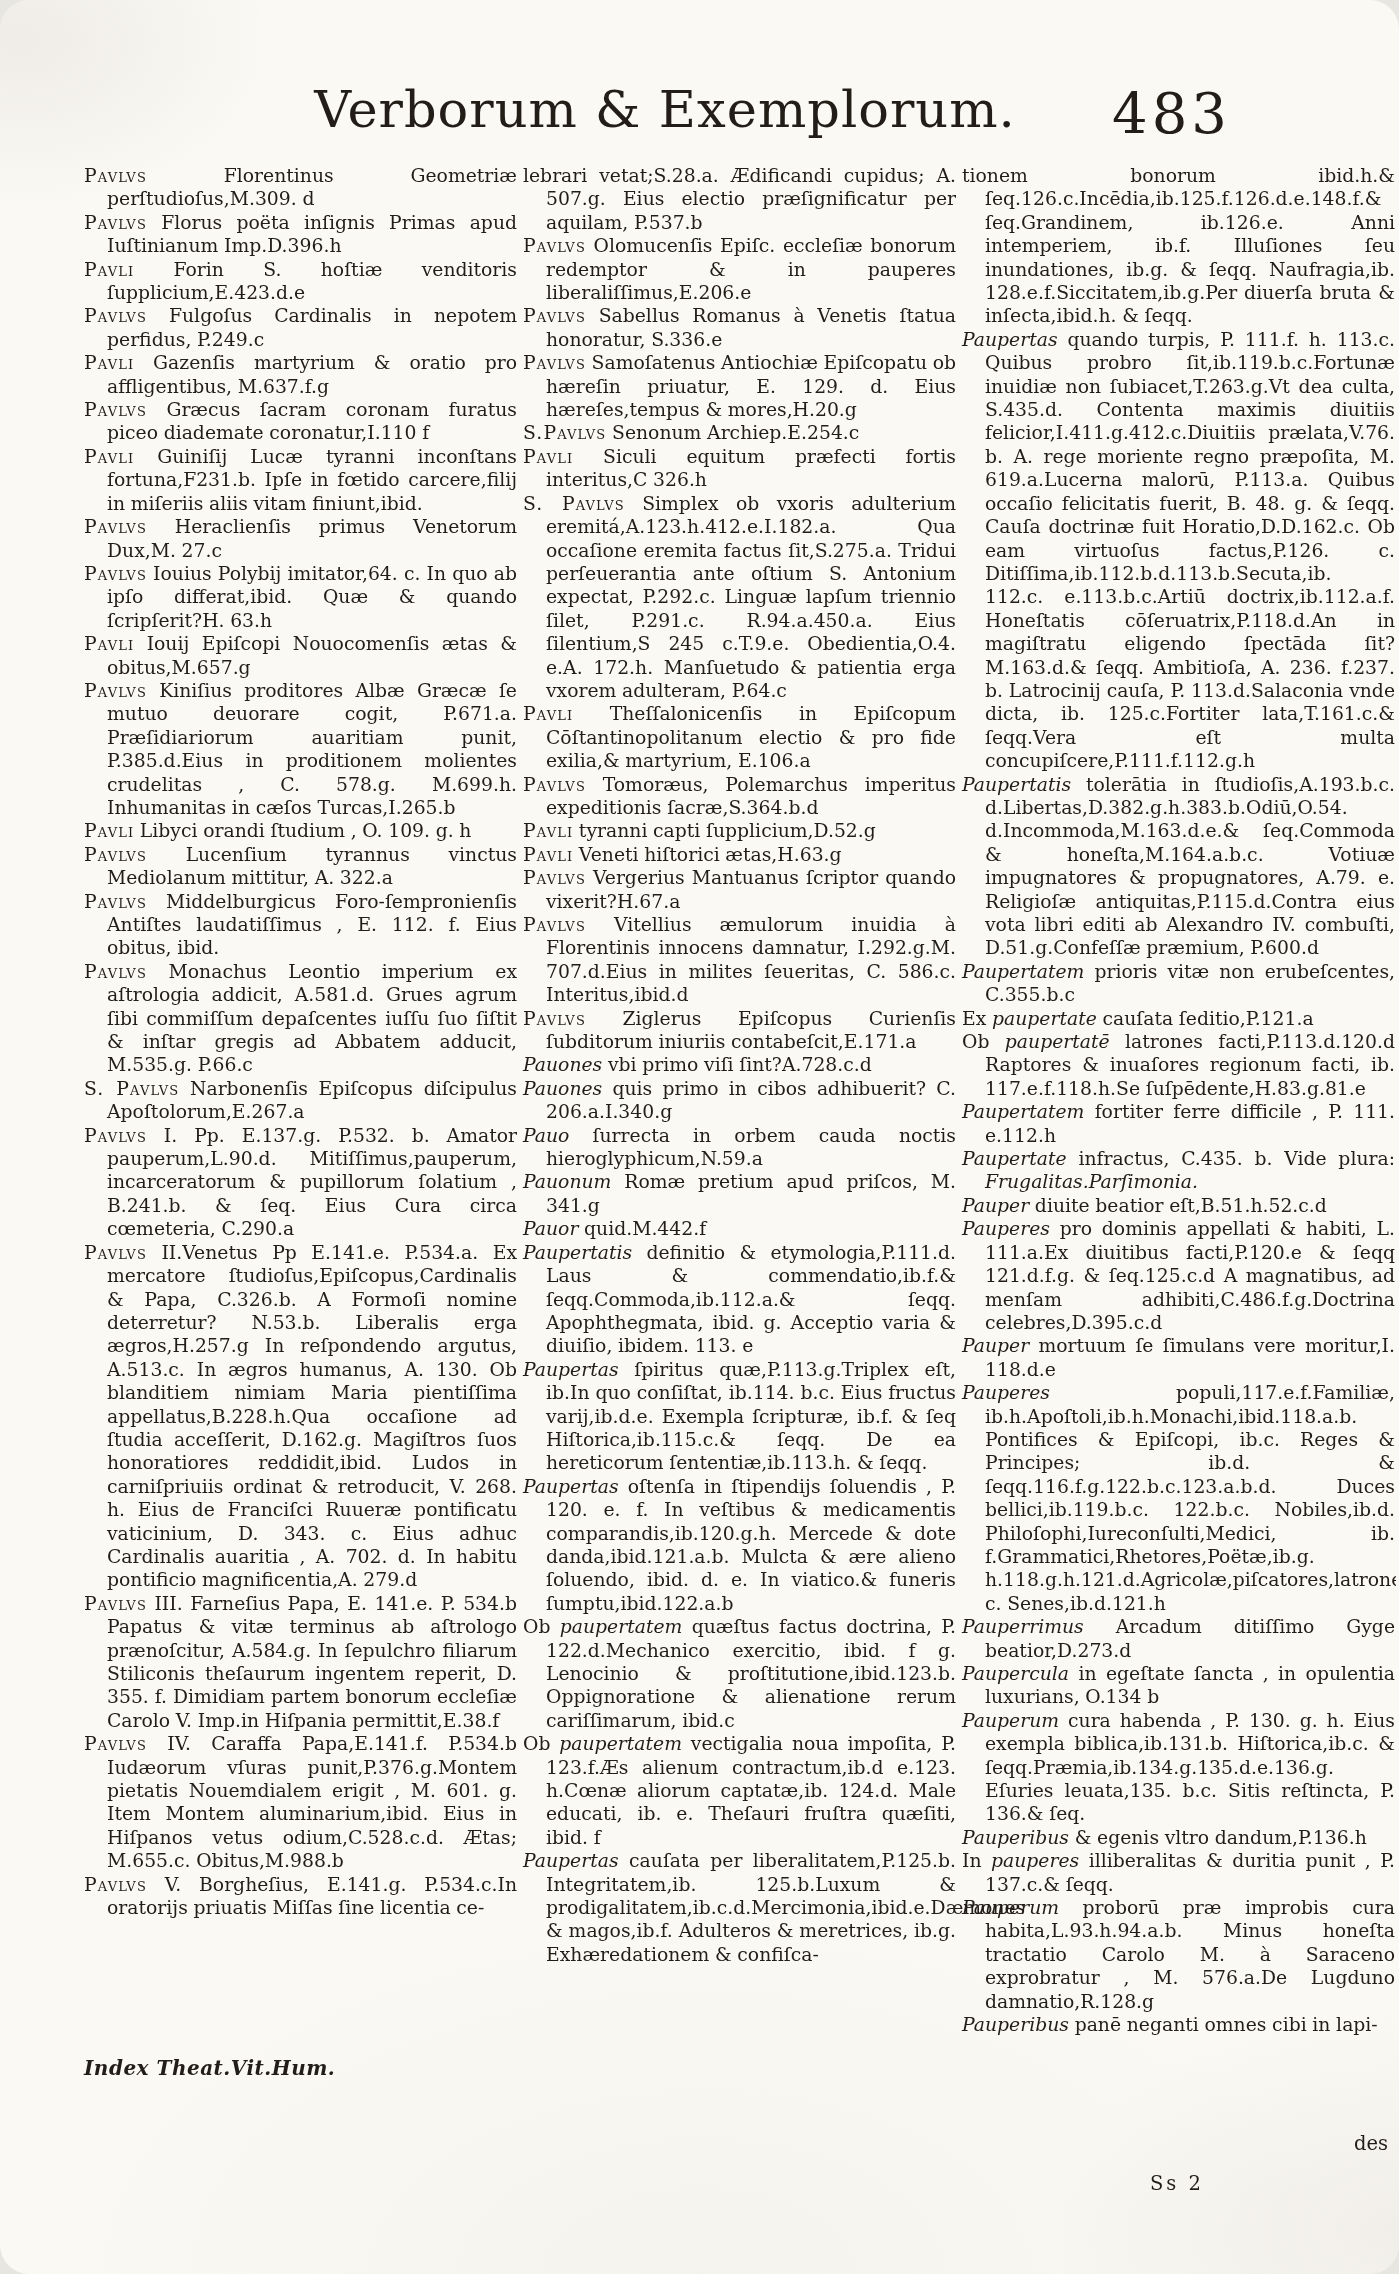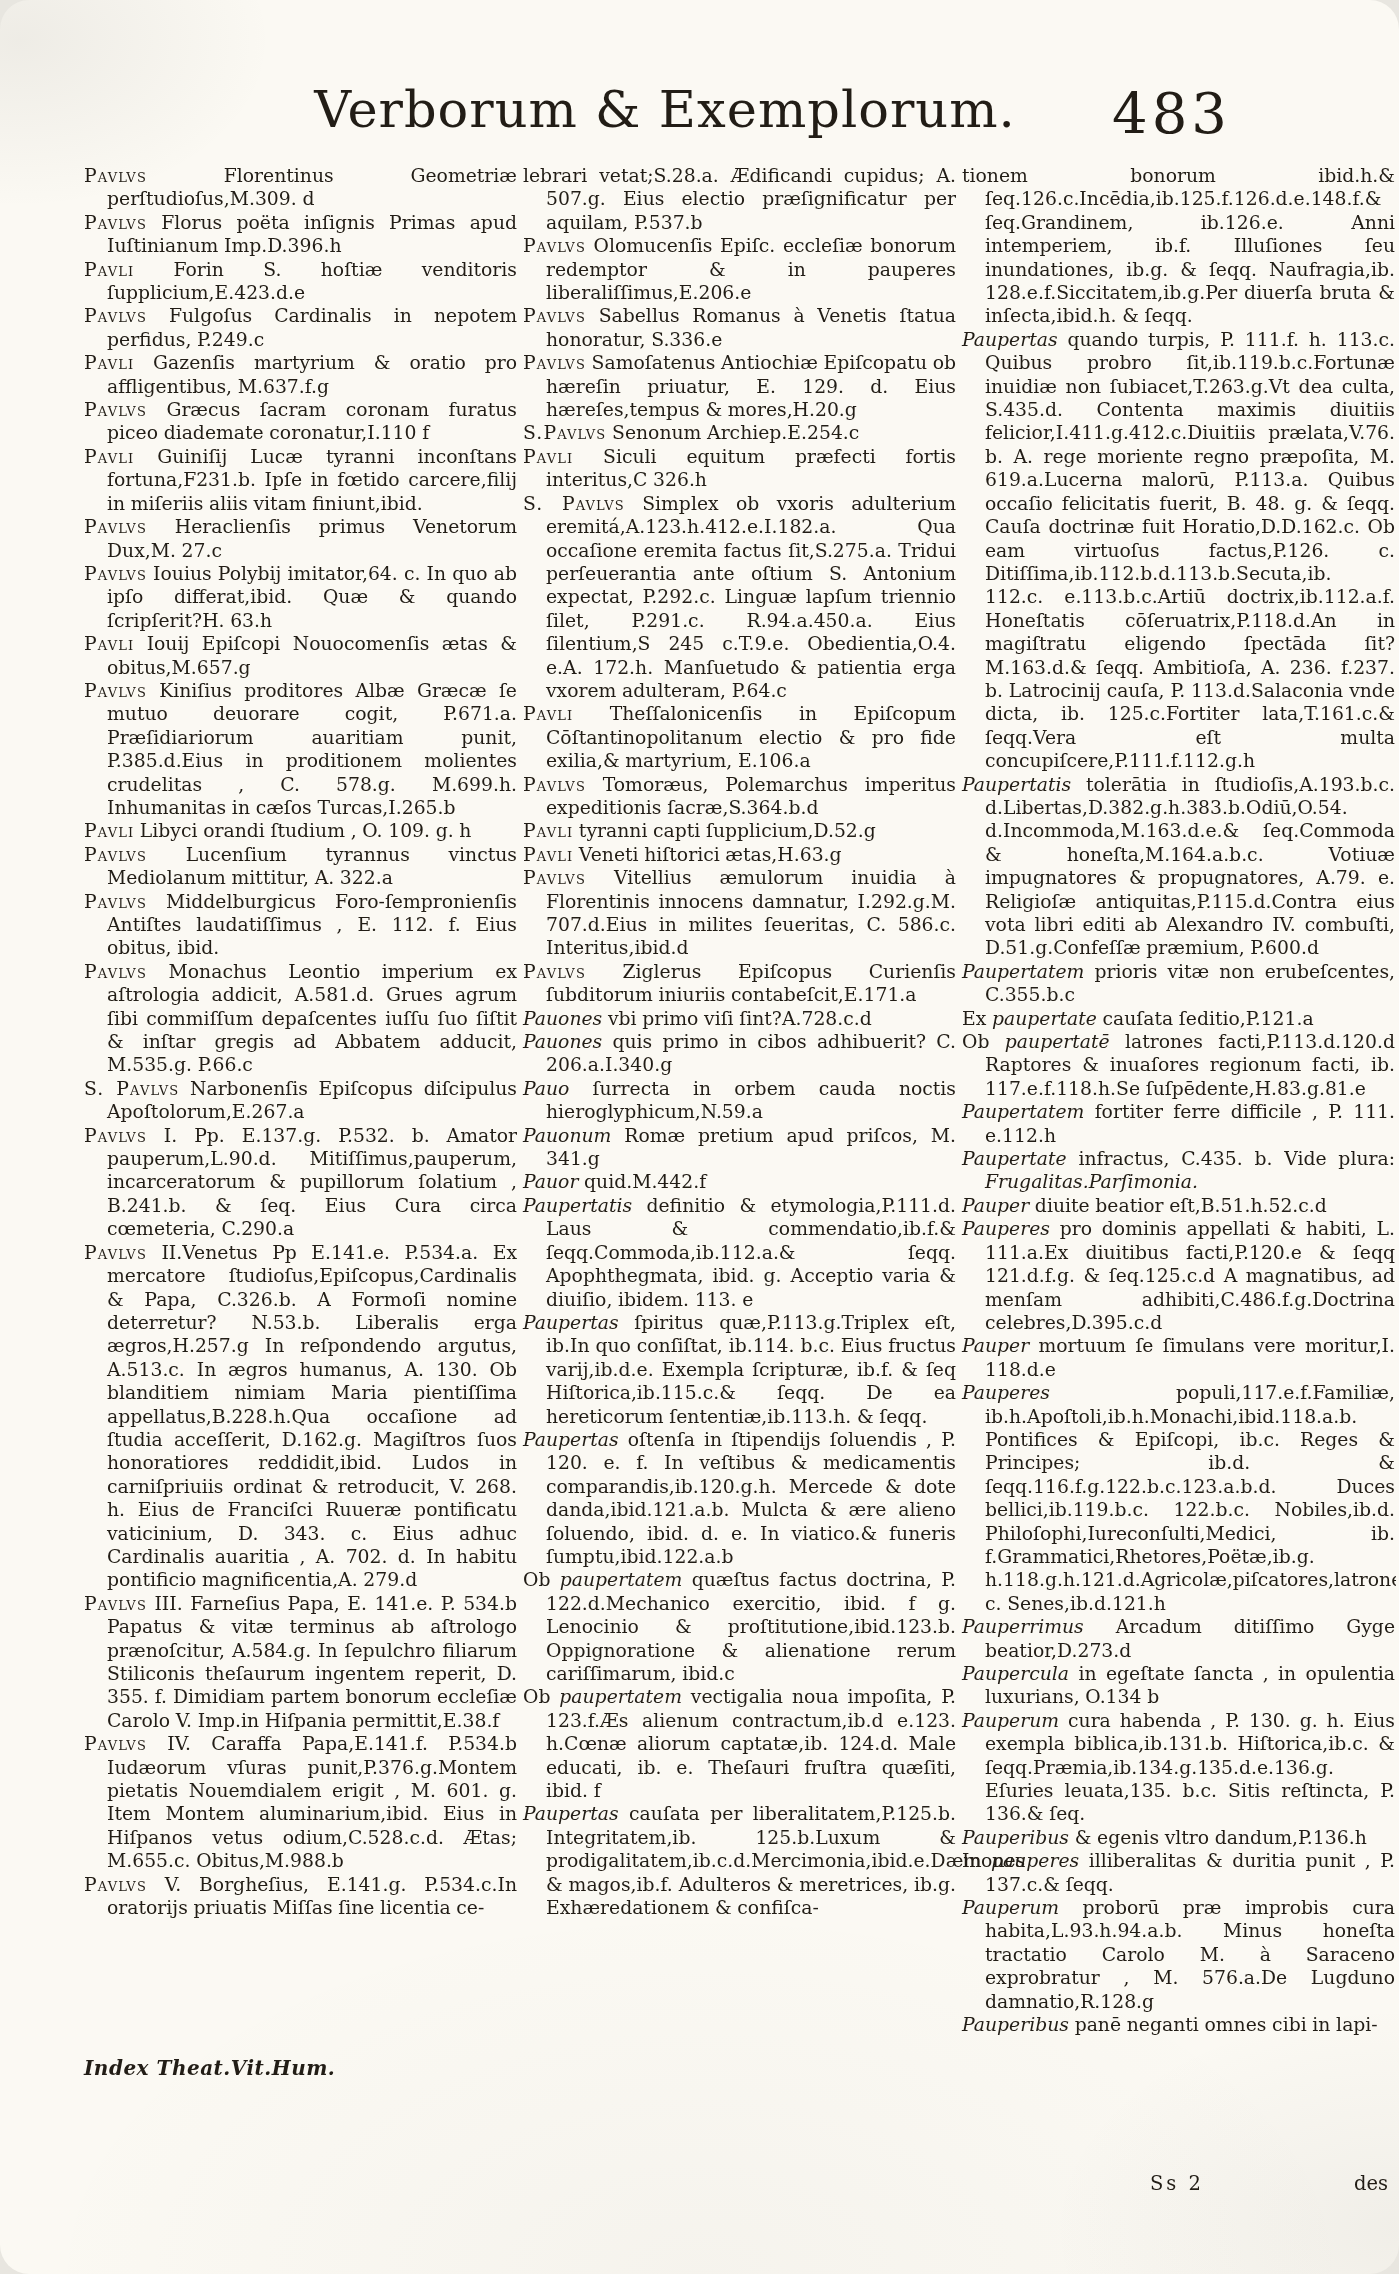--- a/index.html
+++ b/index.html
@@ -37,21 +37,21 @@
   }
   .entry { margin:0; padding-left:23px; text-indent:-23px; }
   .sc { font-variant:small-caps; letter-spacing:.06em; }
   .it { font-style:italic; }
   .footer-index {
     position:absolute; top:2056px; left:84px; width:440px; text-align:left;
     font-style:italic; font-weight:bold; font-size:20px; letter-spacing:.5px;
   }
   .sig-row { position:absolute; top:2132px; left:962px; width:430px; height:26px; font-size:19.5px; }
   .sig { position:absolute; left:0; width:100%; text-align:center; letter-spacing:3px;margin-top:40px; }
-  .catch { position:absolute; right:4px;margin-top:40px; }
+  .catch { position:absolute; right:4px; }
 </style>
 </head>
 <body>
 
 <div class="page">
   <div class="header-title">Verborum &amp; Exemplorum.</div>
   <div class="page-number">483</div>
 
   <div class="cols">
     <div class="col">
@@ -82,20 +82,21 @@
         <p class="entry"><span class="sc">Pavlvs</span><span class="r"> Olomucenſis Epiſc. eccleſiæ bonorum redemptor &amp; in pauperes liberaliſſimus,E.206.e</span></p>
         <p class="entry"><span class="sc">Pavlvs</span><span class="r"> Sabellus Romanus à Venetis ſtatua honoratur, S.336.e</span></p>
         <p class="entry"><span class="sc">Pavlvs</span><span class="r"> Samoſatenus Antiochiæ Epiſcopatu ob hæreſin priuatur, E. 129. d. Eius hæreſes,tempus &amp; mores,H.20.g</span></p>
         <p class="entry"><span class="sc">S.Pavlvs</span><span class="r"> Senonum Archiep.E.254.c</span></p>
         <p class="entry"><span class="sc">Pavli</span><span class="r"> Siculi equitum præfecti fortis interitus,C 326.h</span></p>
         <p class="entry"><span class="sc">S. Pavlvs</span><span class="r"> Simplex ob vxoris adulterium eremitá,A.123.h.412.e.I.182.a. Qua occaſione eremita factus ſit,S.275.a. Tridui perſeuerantia ante oſtium S. Antonium expectat, P.292.c. Linguæ lapſum triennio ſilet, P.291.c. R.94.a.450.a. Eius ſilentium,S 245 c.T.9.e. Obedientia,O.4. e.A. 172.h. Manſuetudo &amp; patientia erga vxorem adulteram, P.64.c</span></p>
         <p class="entry"><span class="sc">Pavli</span><span class="r"> Theſſalonicenſis in Epiſcopum Cōſtantinopolitanum electio &amp; pro fide exilia,&amp; martyrium, E.106.a</span></p>
         <p class="entry"><span class="sc">Pavlvs</span><span class="r"> Tomoræus, Polemarchus imperitus expeditionis ſacræ,S.364.b.d</span></p>
         <p class="entry"><span class="sc">Pavli</span><span class="r"> tyranni capti ſupplicium,D.52.g</span></p>
         <p class="entry"><span class="sc">Pavli</span><span class="r"> Veneti hiſtorici ætas,H.63.g</span></p>
+        <p class="entry"><span class="sc">Pavlvs</span><span class="r"> Vergerius Mantuanus ſcriptor quando vixerit?H.67.a</span></p>
         <p class="entry"><span class="sc">Pavlvs</span><span class="r"> Vitellius æmulorum inuidia à Florentinis innocens damnatur, I.292.g.M. 707.d.Eius in milites ſeueritas, C. 586.c. Interitus,ibid.d</span></p>
         <p class="entry"><span class="sc">Pavlvs</span><span class="r"> Ziglerus Epiſcopus Curienſis ſubditorum iniuriis contabeſcit,E.171.a</span></p>
         <p class="entry"><span class="it">Pauones</span><span class="r"> vbi primo viſi ſint?A.728.c.d</span></p>
         <p class="entry"><span class="it">Pauones</span><span class="r"> quis primo in cibos adhibuerit? C. 206.a.I.340.g</span></p>
         <p class="entry"><span class="it">Pauo</span><span class="r"> ſurrecta in orbem cauda noctis hieroglyphicum,N.59.a</span></p>
         <p class="entry"><span class="it">Pauonum</span><span class="r"> Romæ pretium apud priſcos, M. 341.g</span></p>
         <p class="entry"><span class="it">Pauor</span><span class="r"> quid.M.442.f</span></p>
         <p class="entry"><span class="it">Paupertatis</span><span class="r"> definitio &amp; etymologia,P.111.d. Laus &amp; commendatio,ib.f.&amp; ſeqq.Commoda,ib.112.a.&amp; ſeqq. Apophthegmata, ibid. g. Acceptio varia &amp; diuiſio, ibidem. 113. e</span></p>
         <p class="entry"><span class="it">Paupertas</span><span class="r"> ſpiritus quæ,P.113.g.Triplex eſt, ib.In quo conſiſtat, ib.114. b.c. Eius fructus varij,ib.d.e. Exempla ſcripturæ, ib.f. &amp; ſeq Hiſtorica,ib.115.c.&amp; ſeqq. De ea hereticorum ſententiæ,ib.113.h. &amp; ſeqq.</span></p>
         <p class="entry"><span class="it">Paupertas</span><span class="r"> oſtenſa in ſtipendijs ſoluendis , P. 120. e. f. In veſtibus &amp; medicamentis comparandis,ib.120.g.h. Mercede &amp; dote danda,ibid.121.a.b. Mulcta &amp; ære alieno ſoluendo, ibid. d. e. In viatico.&amp; funeris ſumptu,ibid.122.a.b</span></p>

